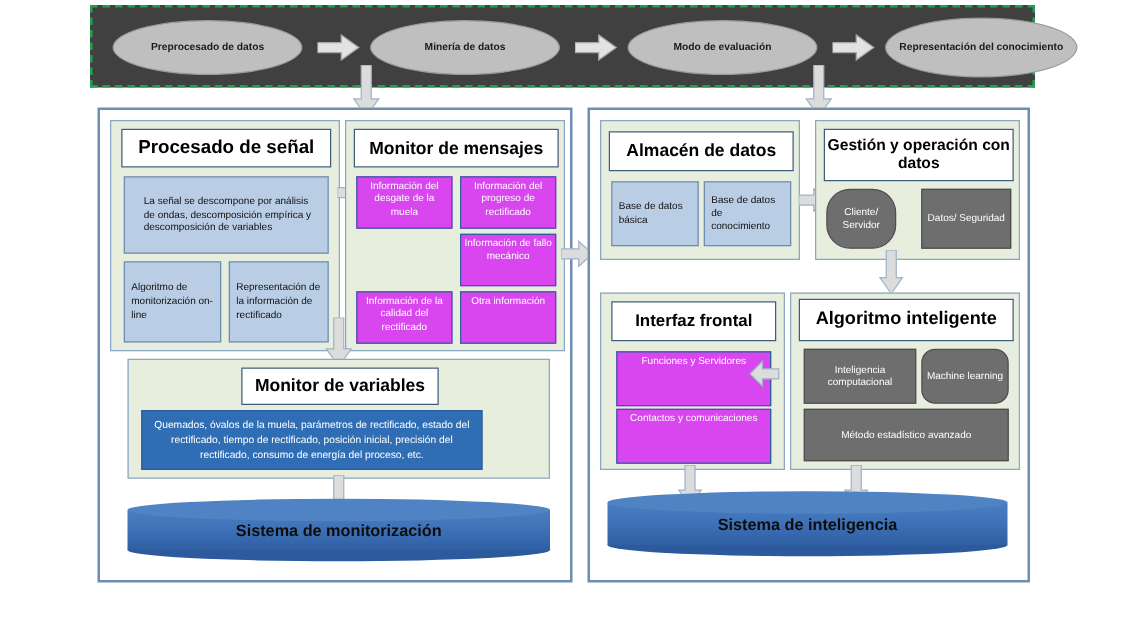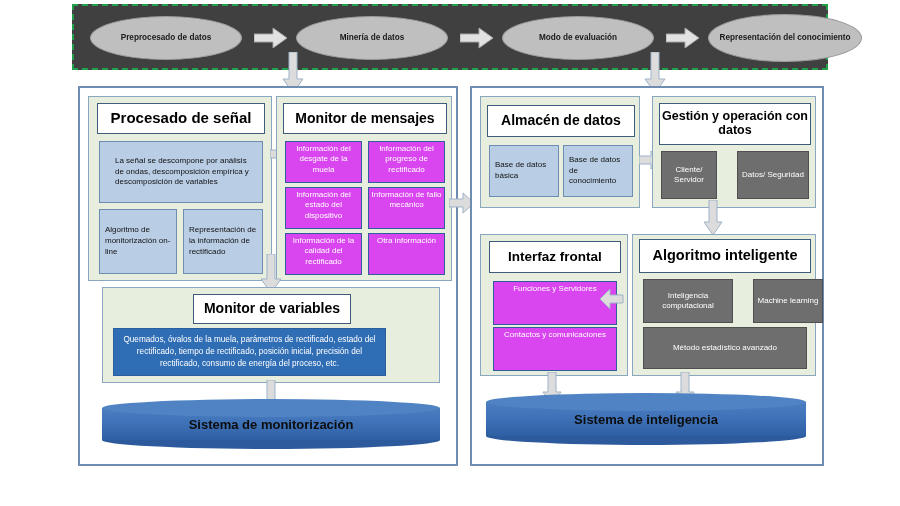--- a/index.html
+++ b/index.html
@@ -143,23 +143,20 @@
   <div class="abs grp" style="left:196px;top:8px;width:176px;height:185px;">
     <div class="abs title-plate" style="left:6px;top:6px;width:164px;height:31px;font-size:14px;">
       <span>Monitor de mensajes</span>
     </div>
     <div class="abs cell-blue" style="left:8px;top:44px;width:77px;height:42px;">
       <span>Información del desgate de la muela</span>
     </div>
     <div class="abs cell-blue" style="left:91px;top:44px;width:77px;height:42px;">
       <span>Información del progreso de rectificado</span>
     </div>
-    <div class="abs cell-blue" style="left:8px;top:90px;width:77px;height:42px;">
-      <span>Información del estado del dispositivo</span>
-    </div>
     <div class="abs cell-blue" style="left:91px;top:90px;width:77px;height:42px;">
       <span>Información de fallo mecánico</span>
     </div>
     <div class="abs cell-blue" style="left:8px;top:136px;width:77px;height:42px;">
       <span>Información de la calidad del rectificado</span>
     </div>
     <div class="abs cell-blue" style="left:91px;top:136px;width:77px;height:42px;">
       <span>Otra información</span>
     </div>
   </div>
@@ -210,21 +207,21 @@
   </div>
 
   <svg class="arrow-svg" style="left:167px;top:62px;" width="22" height="20" viewBox="0 0 22 20">
     <polygon points="0,6 12,6 12,1 21,10 12,19 12,14 0,14" fill="#dcdcdc" stroke="#9fb3c8" stroke-width="1"></polygon>
   </svg>
 
   <div class="abs grp" style="left:180px;top:8px;width:164px;height:112px;">
     <div class="abs title-plate" style="left:6px;top:6px;width:152px;height:42px;font-size:12.5px;">
       <span>Gestión y operación con datos</span>
     </div>
-    <div class="abs cell-gray" style="left:8px;top:54px;width:56px;height:48px;">
+    <div class="abs cell-gray" style="left:8px;top:54px;width:56px;height:48px;border-radius:19px;">
       <span>Cliente/ Servidor</span>
     </div>
     <div class="abs cell-gray" style="left:84px;top:54px;width:72px;height:48px;">
       <span>Datos/ Seguridad</span>
     </div>
   </div>
 
   <svg class="arrow-svg" style="left:231px;top:112px;" width="20" height="36" viewBox="0 0 20 36">
     <polygon points="6,0 14,0 14,22 19,22 10,35 1,22 6,22" fill="#dcdcdc" stroke="#9fb3c8" stroke-width="1"></polygon>
   </svg>
@@ -245,21 +242,21 @@
     <polygon points="23,7 10,7 10,1 0,11 10,21 10,15 23,15" fill="#dcdcdc" stroke="#9fb3c8" stroke-width="1"></polygon>
   </svg>
 
   <div class="abs grp" style="left:160px;top:146px;width:184px;height:142px;">
     <div class="abs title-plate" style="left:6px;top:4px;width:172px;height:34px;font-size:14.5px;">
       <span>Algoritmo inteligente</span>
     </div>
     <div class="abs cell-gray" style="left:10px;top:44px;width:90px;height:44px;">
       <span>Inteligencia computacional</span>
     </div>
-    <div class="abs cell-gray" style="left:120px;top:44px;width:70px;height:44px;">
+    <div class="abs cell-gray" style="left:104px;top:44px;width:70px;height:44px;border-radius:11px;">
       <span>Machine learning</span>
     </div>
     <div class="abs cell-gray" style="left:10px;top:92px;width:164px;height:42px;">
       <span>Método estadístico avanzado</span>
     </div>
   </div>
 
   <svg class="arrow-svg" style="left:70px;top:284px;" width="20" height="34" viewBox="0 0 20 34">
     <polygon points="6,0 14,0 14,20 19,20 10,33 1,20 6,20" fill="#dcdcdc" stroke="#9fb3c8" stroke-width="1"></polygon>
   </svg>

